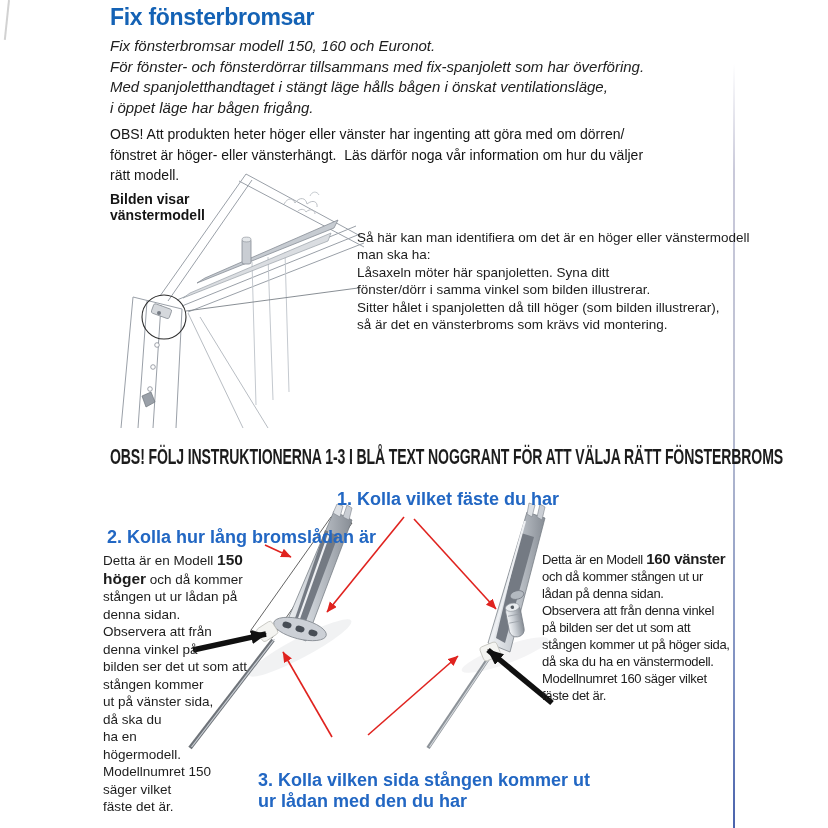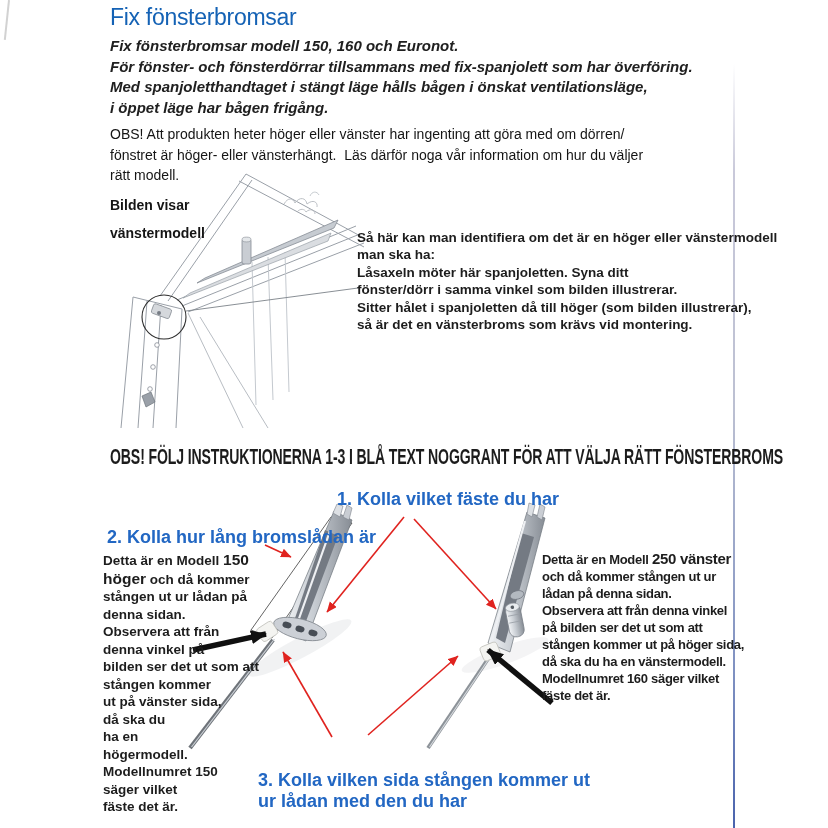--- a/index.html
+++ b/index.html
@@ -1,24 +1,24 @@
 <!DOCTYPE html>
 <html><head>
 <meta charset="utf-8">
 <style>
   html,body{margin:0;padding:0;background:#ffffff;}
   body{width:828px;height:828px;position:relative;overflow:hidden;
        font-family:"Liberation Sans",sans-serif;color:#1d1d1d;}
   .abs{position:absolute;margin:0;}
   .pre{white-space:pre;}
-  .txt{z-index:2;font-weight:bold;}
-  .page-title{font-size:23px;font-weight:normal;color:#1462b5;letter-spacing:-0.3px;}
+  .txt{z-index:2;}
+  .page-title{font-size:23px;font-weight:bold;color:#1462b5;letter-spacing:-0.3px;}
   .intro{font-style:italic;font-size:15px;line-height:20.5px;color:#202020;}
   .obs{font-weight:normal;font-size:14px;line-height:20.5px;color:#151515;}
-  .caption{font-weight:bold;font-size:14px;line-height:28px;color:#151515;}
+  .caption{font-weight:bold;font-size:14px;line-height:16px;color:#151515;}
   .identify{font-size:13.5px;line-height:17.4px;}
   .banner{font-size:22px;font-weight:bold;color:#1c1c1c;letter-spacing:-0.2px;
           transform:scaleX(0.64);transform-origin:left center;white-space:nowrap;}
   .step{font-weight:bold;font-size:18px;color:#2267c3;line-height:21px;}
   .col{font-size:13.5px;line-height:17.5px;}
   .col b{font-size:15.5px;}
   .rcol{font-size:13px;line-height:17px;letter-spacing:-0.3px;}
   .rcol b{font-size:15px;}
   .vline{position:absolute;left:733px;top:64px;width:2px;height:764px;z-index:1;
          background:linear-gradient(180deg, rgba(195,195,210,0) 0%, #c9c9da 14%,
@@ -111,21 +111,21 @@
 bilden ser det ut som att
 stången kommer
 ut på vänster sida,
 då ska du
 ha en
 högermodell.
 Modellnumret 150
 säger vilket
 fäste det är.</span></p>
 
-<p class="abs txt pre rcol" style="left:542px;top:550px;"><span>Detta är en Modell </span><b>250 vänster</b><span>
+<p class="abs txt pre rcol" style="left:542px;top:550px;"><span>Detta är en Modell </span><b>160 vänster</b><span>
 och då kommer stången ut ur
 lådan på denna sidan.
 Observera att från denna vinkel
 på bilden ser det ut som att
 stången kommer ut på höger sida,
 då ska du ha en vänstermodell.
 Modellnumret 160 säger vilket
 fäste det är.</span></p>
 
 <svg class="illus" style="left:0;top:480px;" width="828" height="348" viewBox="0 480 828 348">

